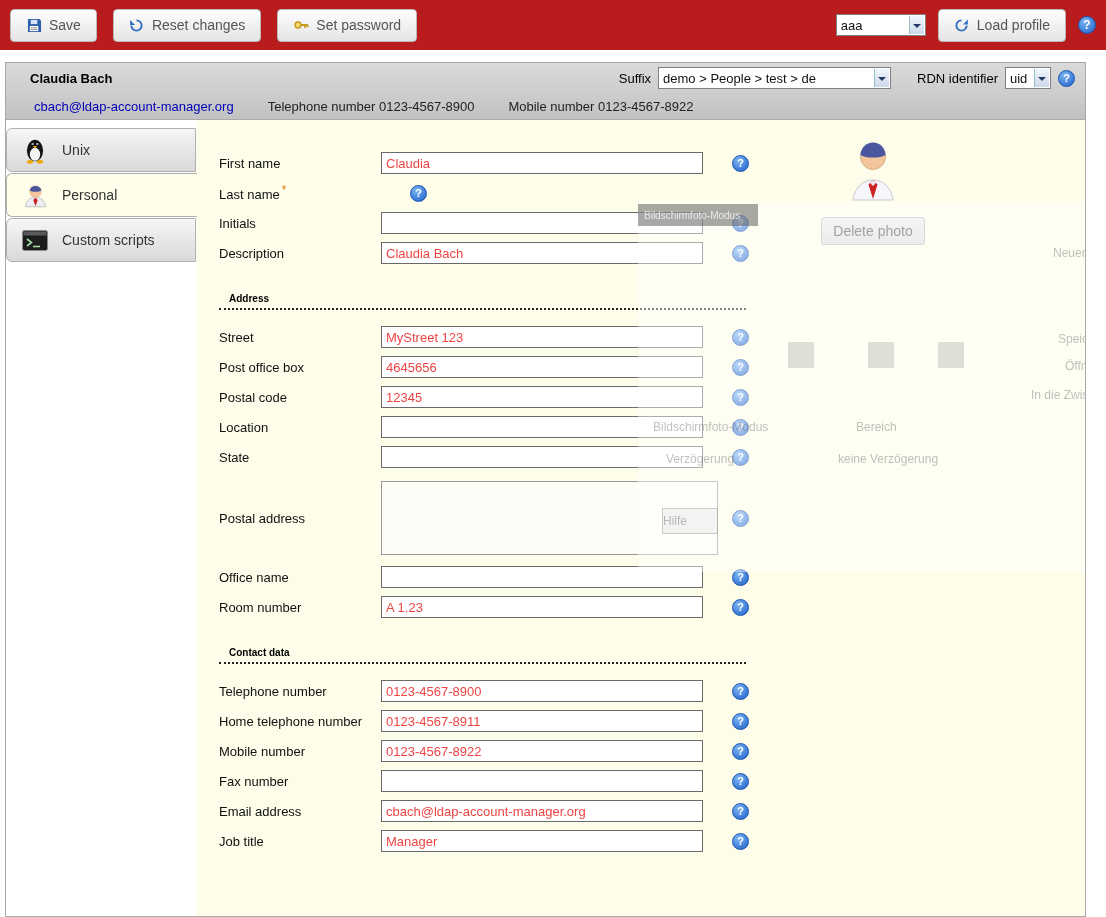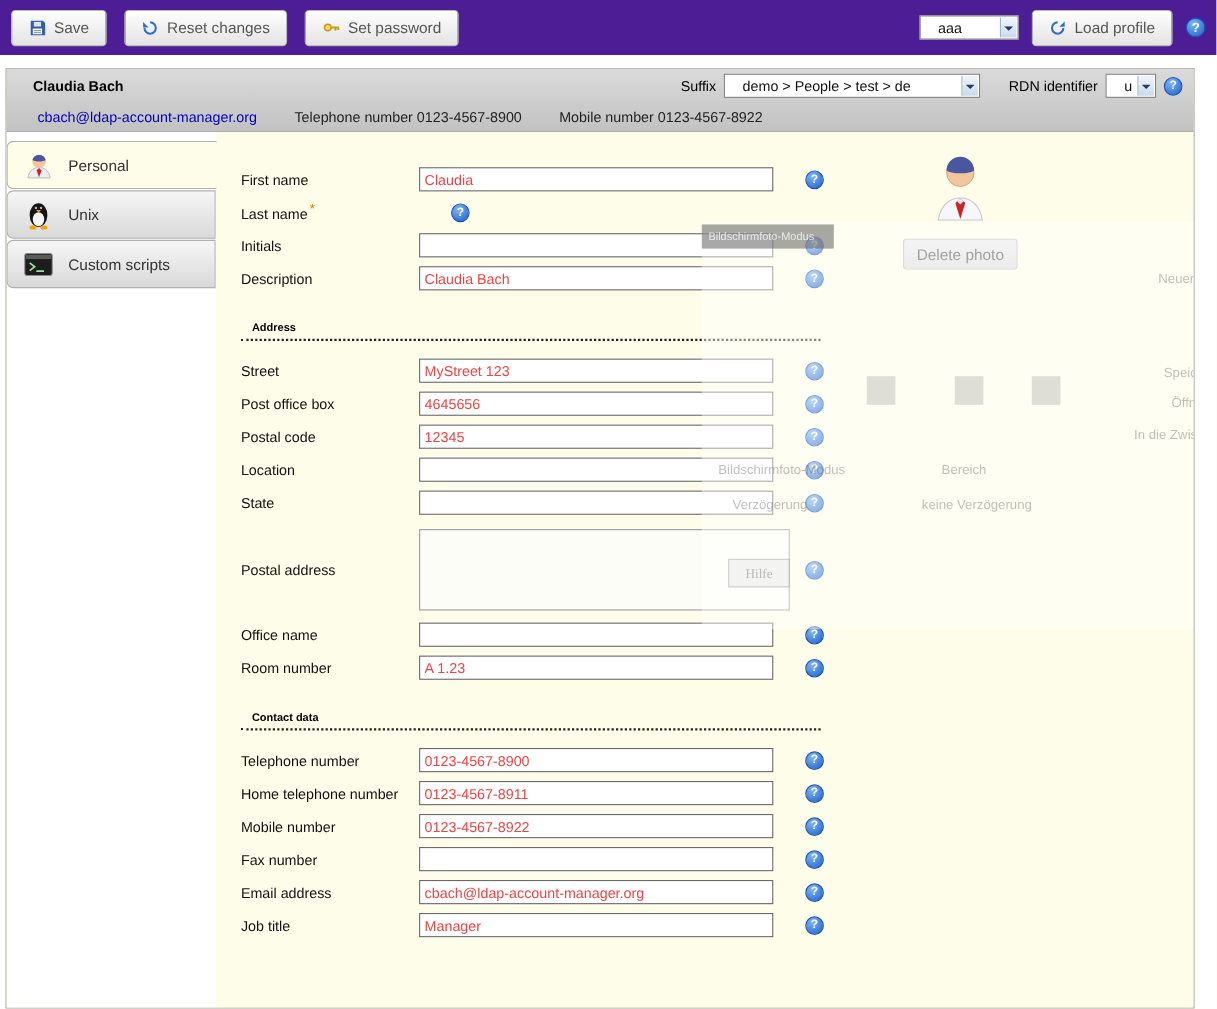--- a/index.html
+++ b/index.html
@@ -9,21 +9,21 @@
     font-size: 13px;
     background: #ffffff;
     position: relative;
     overflow: hidden;
     color: #000;
   }
 
   
   .toolbar {
     position: absolute; top:0; left:0; width:1106px; height:50px;
-    background: #4c1d95;
+    background: #b91c1c;
     display: flex; align-items: center; padding: 0 10px;
   }
   .btn {
     display: inline-flex; align-items: center; gap: 7px;
     height: 33px; padding: 0 15px;
     background: linear-gradient(#fefefe, #e4e4e4);
     border: 1px solid #b9b9b9; border-radius: 4px;
     color: #555; font-size: 14px; font-family: inherit; cursor: pointer;
     margin-right: 16px; white-space: nowrap;
   }
@@ -36,21 +36,21 @@
     color: #fff; font-weight: bold; font-size: 11px;
     display: inline-flex; align-items: center; justify-content: center;
     cursor: pointer; flex: 0 0 auto; border: 1px solid #1a53b0;
   }
   .help.big { width: 18px; height: 18px; font-size: 12px; }
 
   
   .selwrap { position: relative; display: inline-block; background: #fff; border: 1px solid #808080; height: 22px; vertical-align: middle; }
   .selwrap select {
     appearance: none; -webkit-appearance: none; border: none; background: transparent;
-    height: 20px; font-size: 13px; padding: 0 20px 0 16px; font-family: inherit; width: 100%;
+    height: 20px; font-size: 13px; padding: 0 20px 0 4px; font-family: inherit; width: 100%;
     color: #111;
   }
   .selwrap::after {
     content: ""; position: absolute; right: 1px; top: 1px; bottom: 1px; width: 14px;
     background: linear-gradient(#f2f6fc,#ccd9ec); border-left: 1px solid #9bb; z-index: 1; pointer-events: none;
   }
   .selwrap::before {
     content: ""; position: absolute; right: 4px; top: 9px; z-index: 2; pointer-events: none;
     border: 4px solid transparent; border-top-color: #223a66;
   }
@@ -125,21 +125,21 @@
   .g-bar {
     position: absolute; left: 0; top: 2px; width: 120px; height: 22px;
     background: rgba(96,96,96,0.55); color: rgba(255,255,255,0.75);
     font-size: 10px; display: flex; align-items: center; padding-left: 6px; overflow: hidden; white-space: nowrap;
   }
   .g-text { position: absolute; font-size: 12px; color: rgba(90,90,90,0.38); white-space: nowrap; }
   .g-sq { position: absolute; width: 26px; height: 26px; background: rgba(140,140,140,0.28); }
   .g-help {
     position: absolute; left: 24px; top: 306px; width: 56px; height: 26px;
     border: 1px solid rgba(130,130,130,0.35); background: rgba(220,220,220,0.3);
-    color: rgba(90,90,90,0.45); font-size: 12px; display: flex; align-items: center; justify-content: center; font-family: Liberation Serif, serif;
+    color: rgba(90,90,90,0.45); font-size: 12px; display: flex; align-items: center; 
   }
 </style>
 </head>
 <body>
 
 <div class="toolbar">
   <button class="btn">
     <span class="icn">
       <svg width="15" height="15" viewBox="0 0 16 16">
           <path fill="#2f5faa" d="M1 1h12l2 2v12H1z"></path>
@@ -215,47 +215,47 @@
     </div>
     <div class="wh-row2">
       <a href="#" class="email">cbach@ldap-account-manager.org</a>
       <span class="hinfo1">Telephone number 0123-4567-8900</span>
       <span class="hinfo2">Mobile number 0123-4567-8922</span>
     </div>
   </div>
 
   <div class="wbody">
     <div class="tabcol">
-        <div class="tab active">
-          <span class="tabicon">
-            <svg width="27" height="27" viewBox="0 0 24 24">
-              <path d="M3 22c1-6.5 5.5-8.5 9-8.5s8 2 9 8.5z" fill="#ededf4" stroke="#bbb" stroke-width="0.8"></path>
-              <circle cx="12" cy="8.5" r="5.5" fill="#f2c59c"></circle>
-              <path d="M6.7 7.5a5.5 5.5 0 0 1 10.6 0c-2.2 1.6-8.4 1.6-10.6 0z" fill="#4a56a0"></path>
-              <path d="M12 14l-2 2 2 5.5 2-5.5z" fill="#cc2424"></path>
-            </svg>
-          </span>
-          <span>Personal</span>
-        </div>
         <div class="tab">
           <span class="tabicon">
             <svg width="26" height="28" viewBox="0 0 24 26">
               <ellipse cx="12" cy="13.5" rx="7.5" ry="10" fill="#141414"></ellipse>
               <ellipse cx="12" cy="17" rx="4.8" ry="6" fill="#f4f4f4"></ellipse>
               <circle cx="9.8" cy="7.4" r="1" fill="#fff"></circle>
               <circle cx="14.2" cy="7.4" r="1" fill="#fff"></circle>
               <circle cx="9.8" cy="7.4" r="0.45" fill="#000"></circle>
               <circle cx="14.2" cy="7.4" r="0.45" fill="#000"></circle>
               <path d="M10 9.2h4l-2 2.4z" fill="#f0a500"></path>
               <ellipse cx="7.4" cy="24" rx="3" ry="1.7" fill="#f0a500"></ellipse>
               <ellipse cx="16.6" cy="24" rx="3" ry="1.7" fill="#f0a500"></ellipse>
             </svg>
           </span>
           <span>Unix</span>
         </div>
+        <div class="tab active">
+          <span class="tabicon">
+            <svg width="27" height="27" viewBox="0 0 24 24">
+              <path d="M3 22c1-6.5 5.5-8.5 9-8.5s8 2 9 8.5z" fill="#ededf4" stroke="#bbb" stroke-width="0.8"></path>
+              <circle cx="12" cy="8.5" r="5.5" fill="#f2c59c"></circle>
+              <path d="M6.7 7.5a5.5 5.5 0 0 1 10.6 0c-2.2 1.6-8.4 1.6-10.6 0z" fill="#4a56a0"></path>
+              <path d="M12 14l-2 2 2 5.5 2-5.5z" fill="#cc2424"></path>
+            </svg>
+          </span>
+          <span>Personal</span>
+        </div>
         <div class="tab">
           <span class="tabicon">
             <svg width="26" height="21" viewBox="0 0 26 21">
               <rect x="0.5" y="0.5" width="25" height="20" rx="2" fill="#1d1d1d" stroke="#8a8a8a"></rect>
               <rect x="1.5" y="1.5" width="23" height="4" fill="#5a5a5a"></rect>
               <path d="M5 9l4.5 3.5L5 16" stroke="#9fdc9f" fill="none" stroke-width="1.6"></path>
               <path d="M11 16.5h7" stroke="#9fdc9f" stroke-width="1.6"></path>
             </svg>
           </span>
           <span>Custom scripts</span>

